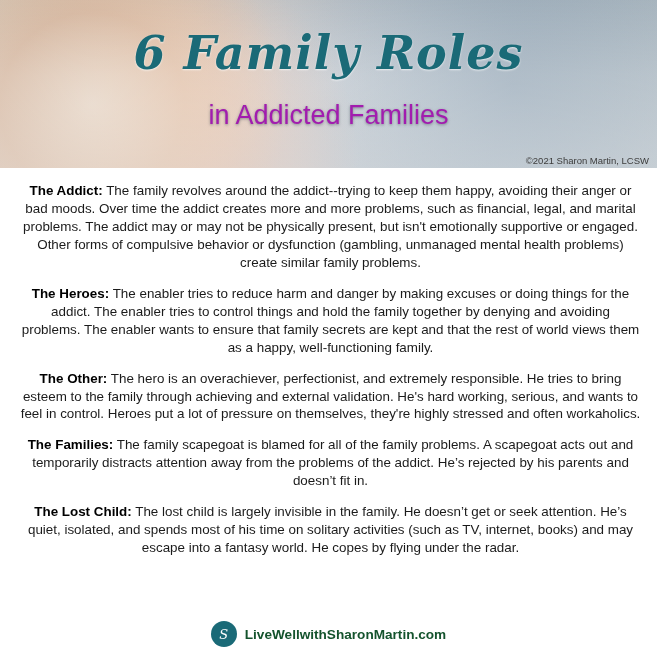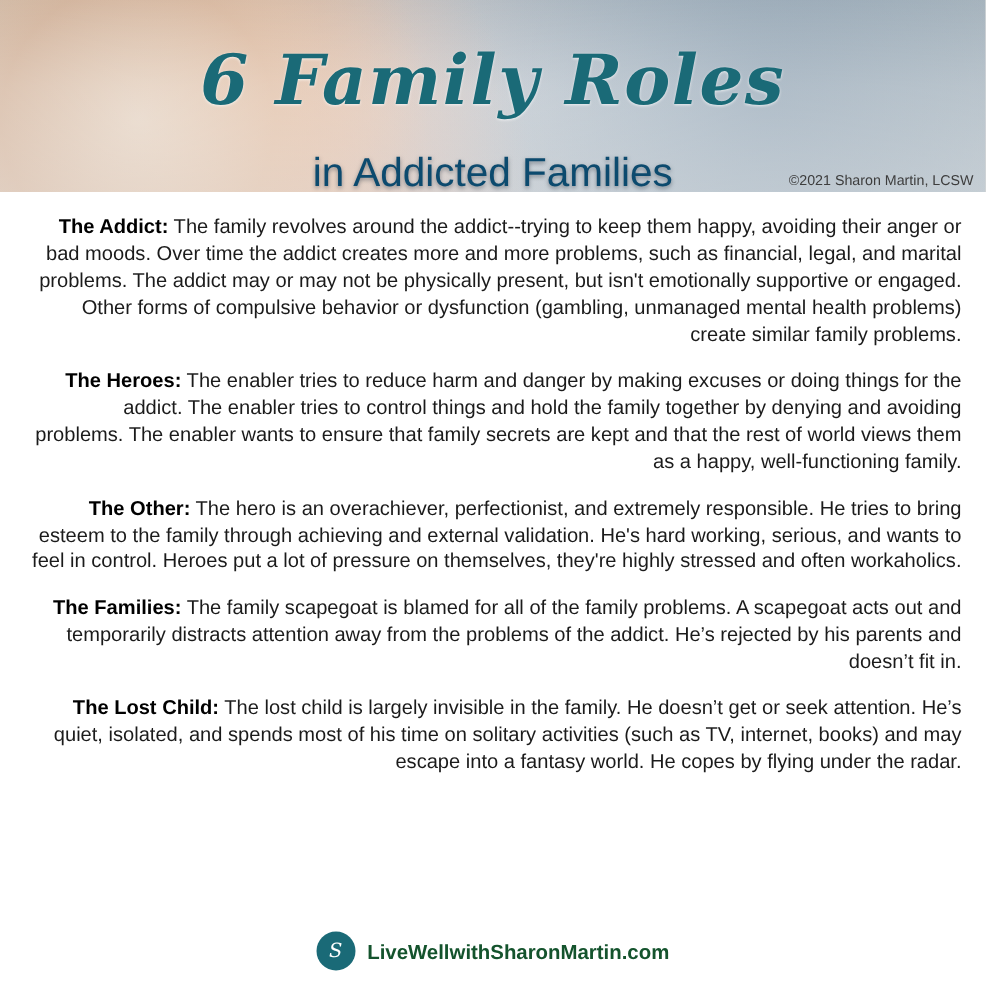--- a/index.html
+++ b/index.html
@@ -18,21 +18,21 @@
     width: 657px;
     height: 657px;
     background: #ffffff;
     box-sizing: border-box;
   }
 
   
   .hero {
     position: relative;
     width: 657px;
-    height: 128px;
+    height: 168px;
     overflow: hidden;
     background: #c9c3bd;
   }
   
   .hero-photo {
     position: absolute;
     inset: 0;
     background:
       radial-gradient(circle at 14% 62%, #f3d9c2 0%, #e6bb9b 16%, rgba(230,187,155,0) 34%),
       radial-gradient(circle at 9% 30%, #f7e7cf 0%, rgba(247,231,207,0) 26%),
@@ -69,21 +69,21 @@
     text-shadow: 0 1px 2px rgba(255,255,255,0.7);
   }
   .hero-subtitle {
     position: absolute;
     left: 0;
     right: 0;
     top: 100px;
     text-align: center;
     font-family: "Liberation Sans", sans-serif;
     font-size: 27px;
-    color: #0c4a6e;
+    color: #a21caf;
     text-shadow: 0 1px 3px rgba(60,70,80,0.55);
   }
   .copyright {
     position: absolute;
     right: 8px;
     bottom: 2px;
     font-size: 9.5px;
     color: #3d3d3d;
     margin-top: 28px;
   }
@@ -91,21 +91,21 @@
   
   .content {
     padding: 14px 16px 0 20px;
     box-sizing: border-box;
   }
   .para {
     font-size: 13.4px;
     line-height: 1.34;
     color: #1b1b1b;
     margin: 0 0 13px 0;
-    text-align: right;
+    text-align: center;
   }
   .para:last-child { margin-bottom: 12px; }
   .role-name {
     font-weight: bold;
     color: #000000;
   }
 
   
   .footer {
     position: absolute;

